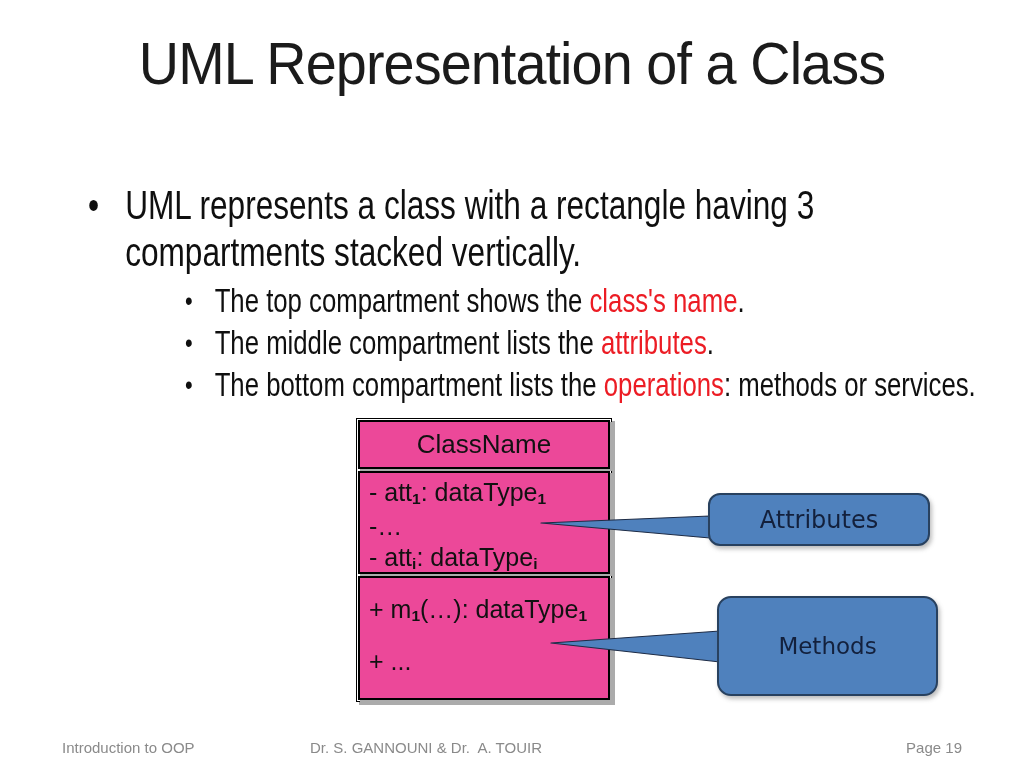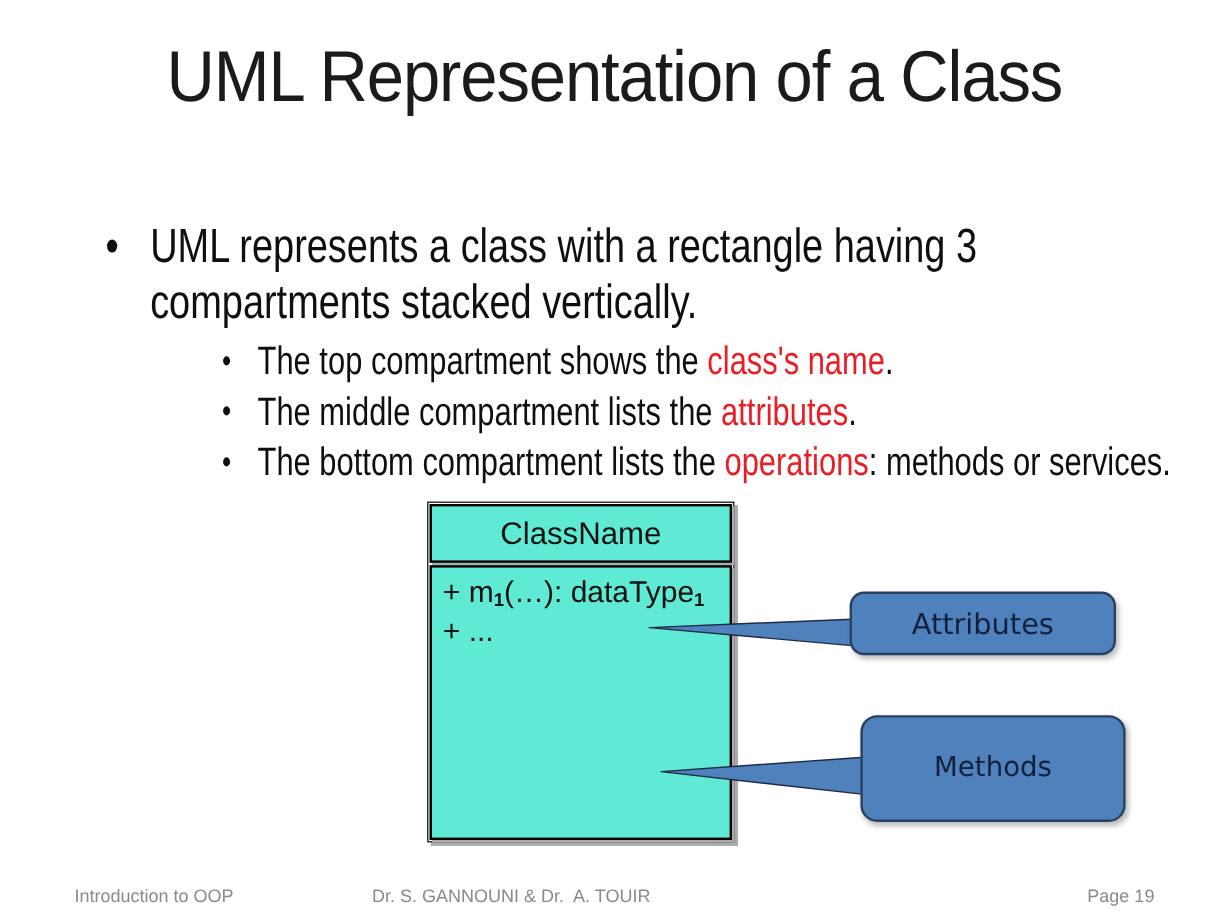--- a/index.html
+++ b/index.html
@@ -33,43 +33,43 @@
   .red{color:var(--accent_red,#EC1C24);}
   
   .uml-box{
     position:absolute;left:356px;top:418px;width:256px;height:284px;
     box-sizing:border-box;border:1.5px solid var(--box_border,#000);
     background:#fff;box-shadow:3px 3px 0 var(--shadow_gray,#ababab);
     display:flex;flex-direction:column;gap:2px;padding:1px;
   }
   .comp{
     box-sizing:border-box;border:2px solid var(--box_border,#000);
-    background:#5eead4;box-shadow:2px 2px 0 var(--shadow_gray,#ababab);
+    background:#ec4899;box-shadow:2px 2px 0 var(--shadow_gray,#ababab);
   }
   .comp.name{
     height:49px;display:flex;align-items:center;justify-content:center;
     font-size:26px;
   }
   .comp.attrs{height:103px;font-size:25px;line-height:31px;padding:4px 0 0 9px;}
-  .comp.methods{flex:1;font-size:25px;line-height:28px;padding:7px 0 0 9px;}
+  .comp.methods{flex:1;font-size:25px;line-height:48px;padding:7px 0 0 9px;}
   .comp .line{white-space:nowrap;}
   .sub{font-size:.62em;font-weight:700;position:relative;bottom:-0.22em;}
   
   .callout{
     position:absolute;box-sizing:border-box;
     background:var(--callout_fill,#4F81BD);
     border:2px solid var(--callout_stroke,#28415F);
     color:var(--callout_text,#13203C);
     display:flex;flex-direction:column;align-items:center;justify-content:center;
     font-family:"DejaVu Sans",sans-serif;
     box-shadow:2px 3px 4px rgba(110,110,110,.45);
     z-index:3;
   }
   .callout.attributes{left:708px;top:493px;width:222px;height:53px;border-radius:12px;font-size:24px;}
-  .callout.methods{left:717px;top:596px;width:221px;height:89px;border-radius:14px;font-size:23px;line-height:29px;}
+  .callout.methods{left:717px;top:596px;width:221px;height:100px;border-radius:14px;font-size:23px;line-height:29px;}
   .tails{position:absolute;left:0;top:0;width:1024px;height:768px;z-index:2;pointer-events:none;}
   .tails polygon{fill:var(--callout_fill,#4F81BD);stroke:#1d2b45;stroke-width:1.2;stroke-linejoin:round;}
   
   .footer-left,.footer-center,.footer-right{
     position:absolute;top:712px;font-size:15px;color:var(--footer_gray,#8a8a8a);margin-top:27px;
   }
   .footer-left{left:62px;}
   .footer-center{left:0;width:852px;text-align:center;white-space:pre;}
   .footer-right{right:62px;}
 </style>
@@ -95,20 +95,25 @@
   <li>
     <span class="marker">•</span>
     <span><span>The bottom compartment lists the </span><span class="red">operations</span><span>: methods or services.</span></span>
   </li>
 </ul>
 
 <div class="uml-box">
   <div class="comp name">
     <span>ClassName</span>
   </div>
+  <div class="comp attrs">
+    <div class="line"><span>- att</span><span class="sub">1</span><span>: dataType</span><span class="sub">1</span></div>
+    <div class="line"><span>-…</span></div>
+    <div class="line"><span>- att</span><span class="sub">i</span><span>: dataType</span><span class="sub">i</span></div>
+  </div>
   <div class="comp methods">
     <div class="line"><span>+ m</span><span class="sub">1</span><span>(…): dataType</span><span class="sub">1</span></div>
     <div class="line"><span>+ ...</span></div>
   </div>
 </div>
 
 <svg class="tails">
   <polygon points="541,523 710,516 710,538"></polygon>
   <polygon points="551,643 720,631 720,662"></polygon>
 </svg>

